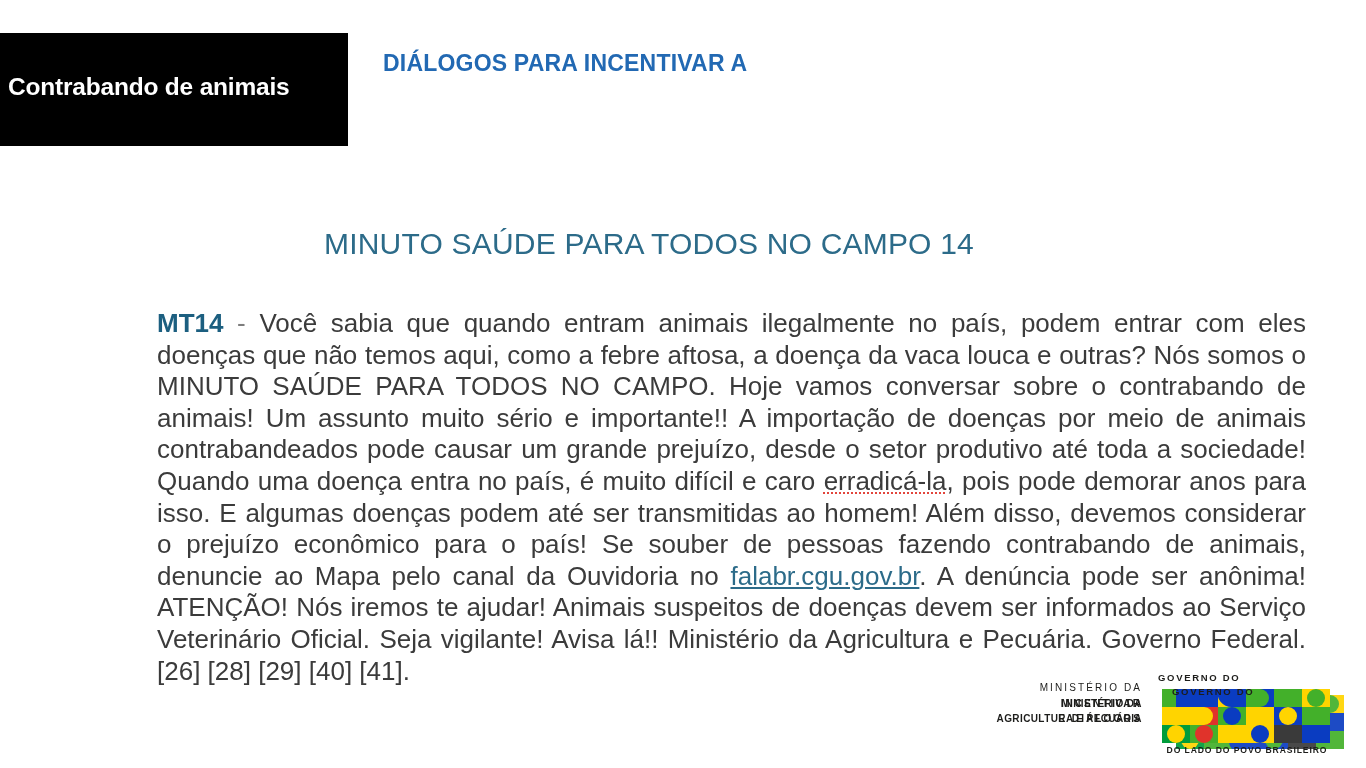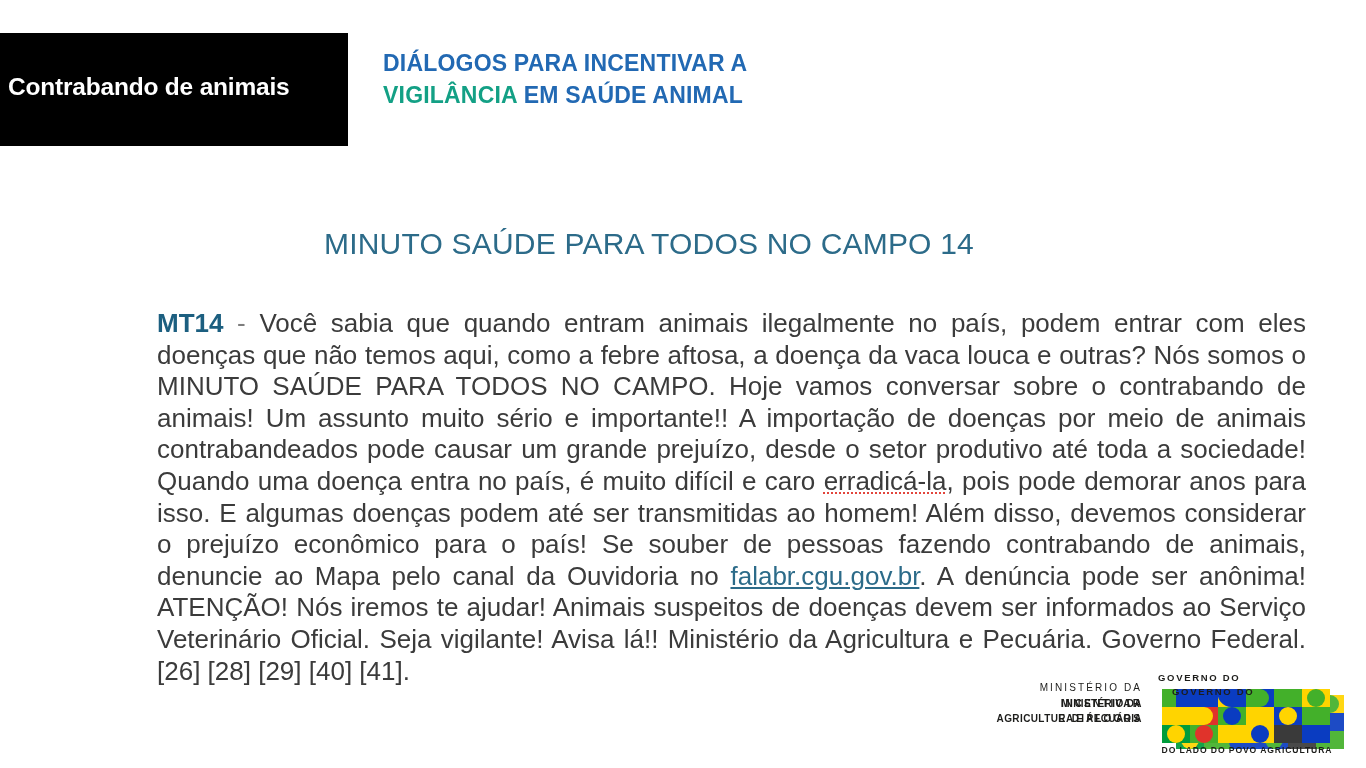--- a/index.html
+++ b/index.html
@@ -193,21 +193,20 @@
 </style>
 </head>
 <body>
 
 <div class="banner">
   <div class="banner-text">Contrabando de animais</div>
 </div>
 
 <div class="deck-title">
   <div>DIÁLOGOS PARA INCENTIVAR A</div>
-  <div><span class="teal">VIGILÂNCIA</span><span> EM SAÚDE ANIMAL</span></div>
 </div>
 
 <h1 class="section-heading">MINUTO SAÚDE PARA TODOS NO CAMPO 14</h1>
 
 <p class="body-copy"><span class="code">MT14</span><span class="dash"> - </span><span>Você sabia que quando entram animais ilegalmente no país, podem entrar com eles doenças que não temos aqui, como a febre aftosa, a doença da vaca louca e outras? Nós somos o MINUTO SAÚDE PARA TODOS NO CAMPO. Hoje vamos conversar sobre o contrabando de animais! Um assunto muito sério e importante!! A importação de doenças por meio de animais contrabandeados pode causar um grande prejuízo, desde o setor produtivo até toda a sociedade!  Quando uma doença entra no país, é muito difícil e caro </span><span class="misspell">erradicá-la</span><span>, pois pode demorar anos para isso. E algumas doenças podem até ser transmitidas ao homem!  Além disso, devemos considerar o prejuízo econômico para o país! Se souber de pessoas fazendo contrabando de animais, denuncie ao Mapa pelo canal da Ouvidoria no </span><a class="weblink" href="#">falabr.cgu.gov.br</a><span>. A denúncia pode ser anônima! ATENÇÃO! Nós iremos te ajudar! Animais suspeitos de doenças devem ser informados ao Serviço Veterinário Oficial. Seja vigilante! Avisa lá!! Ministério da Agricultura e Pecuária. Governo Federal.  [26] [28] [29] [40] [41].</span></p>
 
 <div class="footer">
 
   <div class="ministry">
     <div class="l1">MINISTÉRIO DA</div>
@@ -298,15 +297,15 @@
           <rect x="140" y="0" width="28" height="18" fill="#ffd400"></rect>
           <rect x="140" y="18" width="28" height="18" fill="#43b02a"></rect>
           <rect x="140" y="36" width="28" height="18" fill="#0a3cc1"></rect>
           <circle cx="154" cy="9" r="9" fill="#43b02a"></circle>
         </g>
       </svg>
     </div>
 
     <div class="gov-label b">GOVERNO DO</div>
 
-    <div class="gov-tagline">DO LADO DO POVO AGRICULTURA</div>
+    <div class="gov-tagline">DO LADO DO POVO BRASILEIRO</div>
   </div>
 </div>
 
 </body></html>

